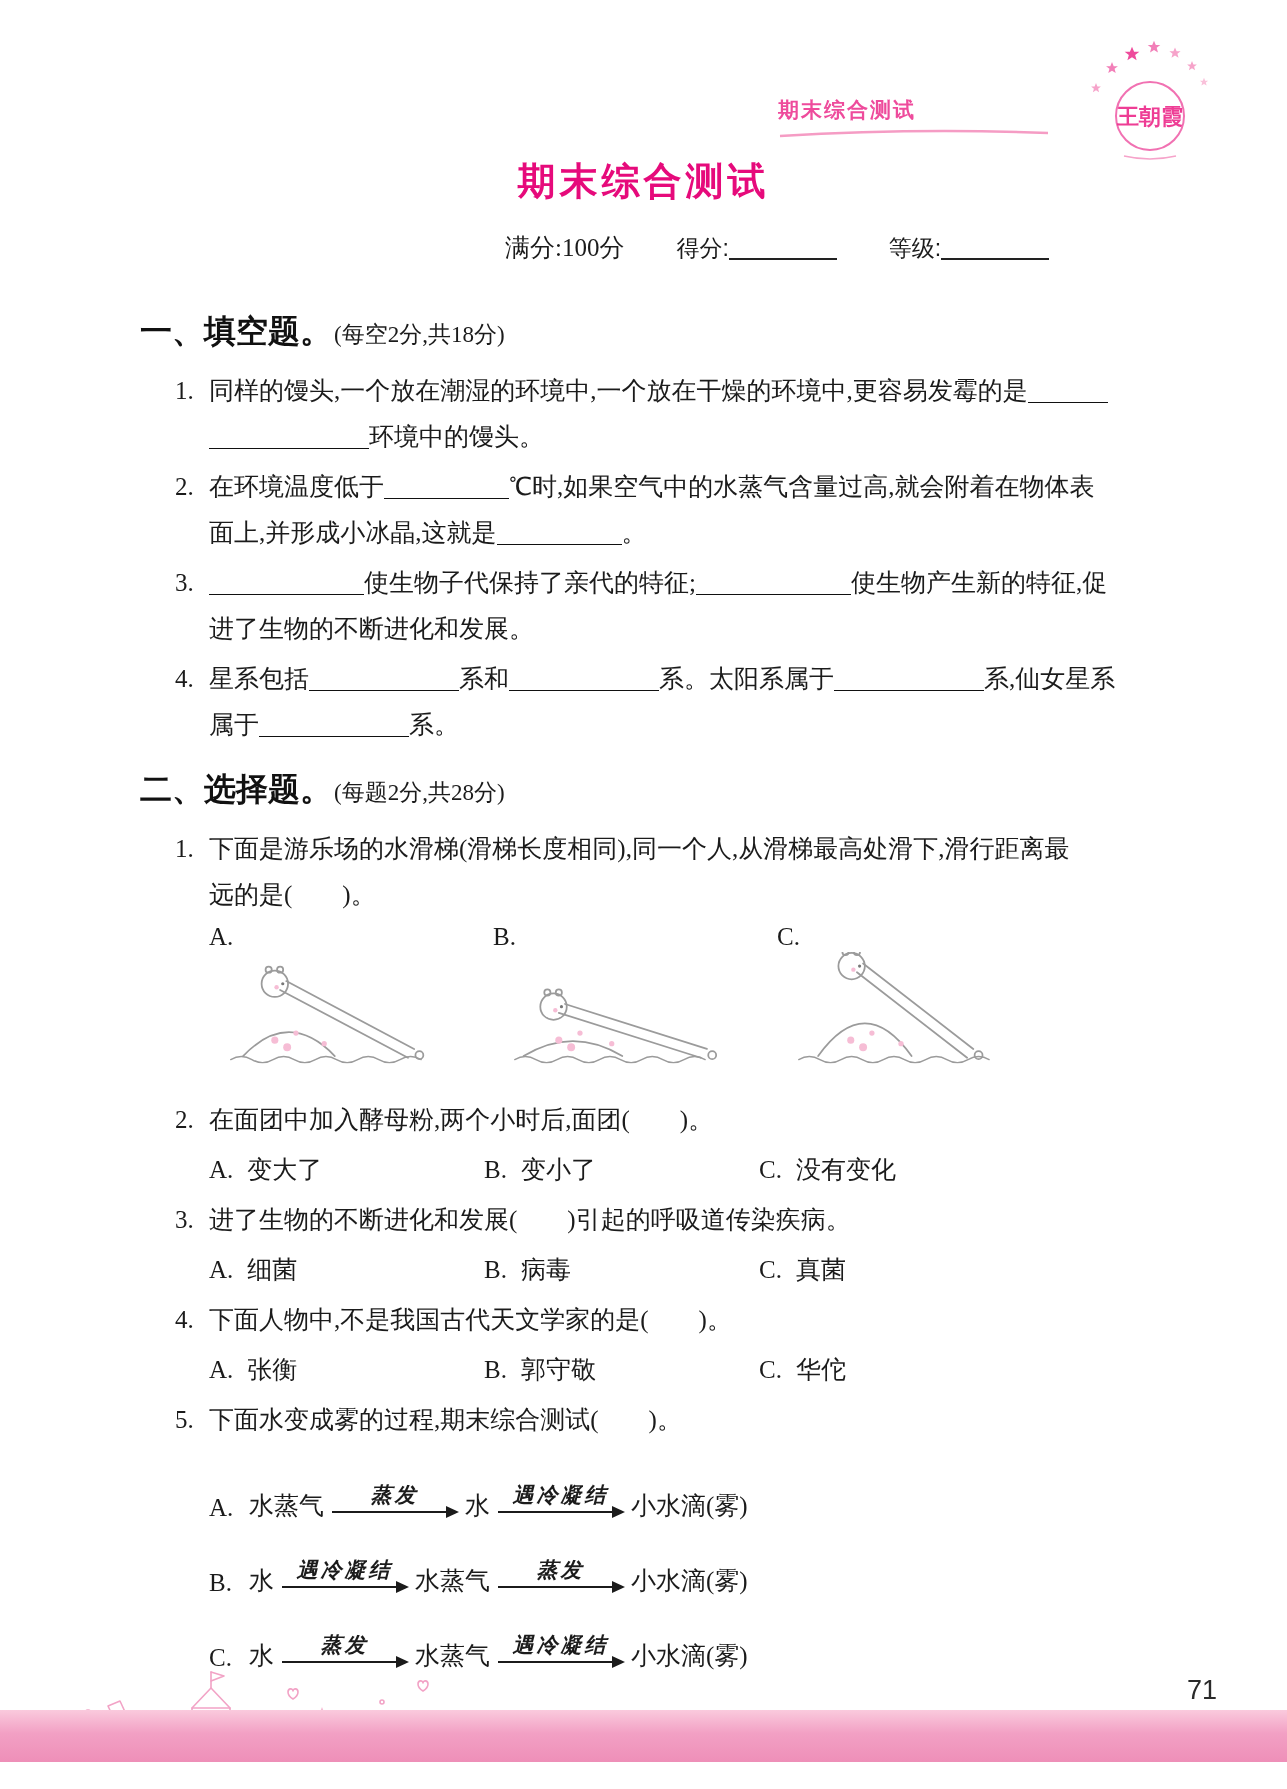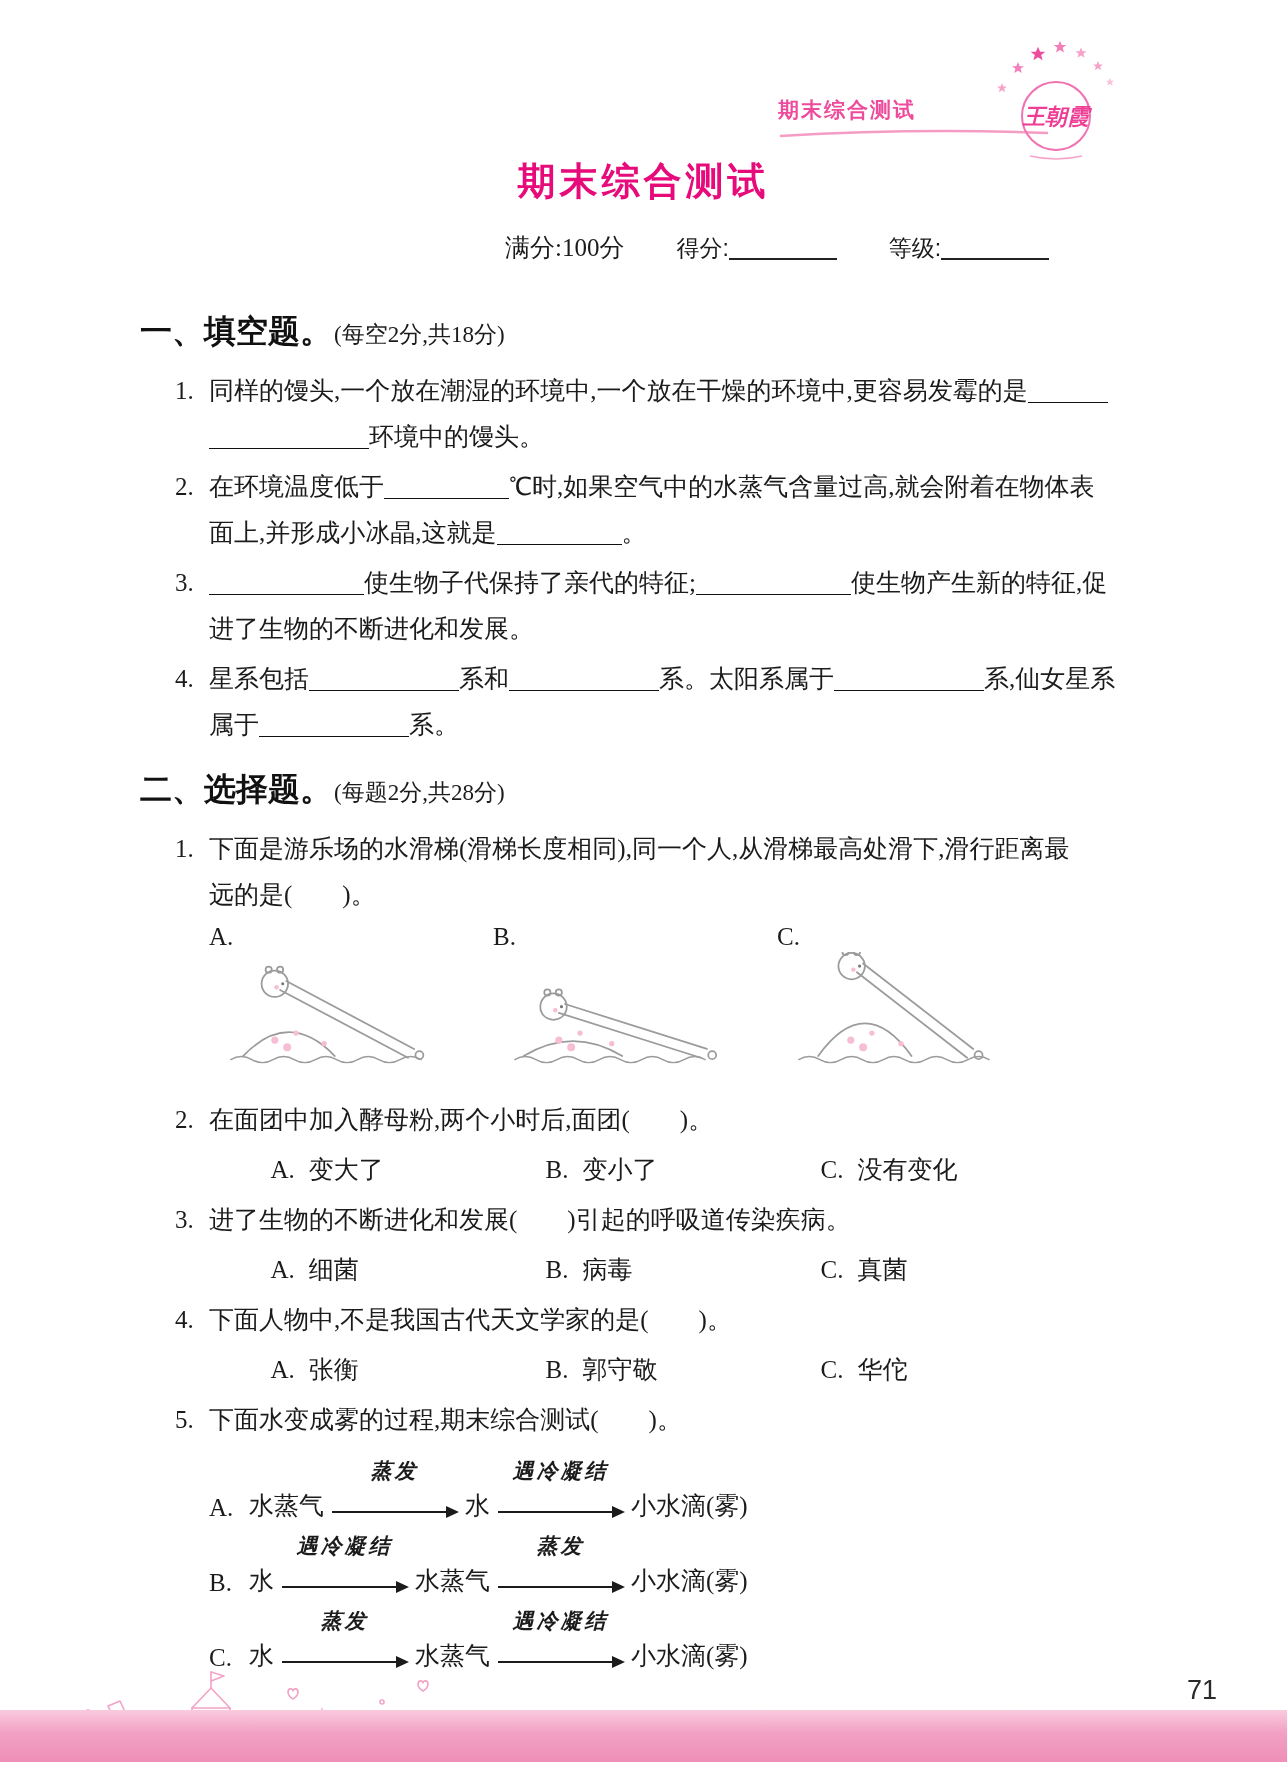--- a/index.html
+++ b/index.html
@@ -8,21 +8,21 @@
     position:relative; width:1287px; height:1762px; background:#fff;
     font-family:"Liberation Serif", serif; color:#1b1b1b; overflow:hidden;
   }
   
   .corner { position:absolute; top:96px; left:778px; width:272px; }
   .corner-label {
     font-family:"Liberation Sans", sans-serif; font-weight:bold;
     font-size:21px; color:#ee4b9c; letter-spacing:2px;
   }
   .corner-wave { display:block; margin-top:2px; }
-  .stamp { position:absolute; top:34px; left:986px; width:140px; height:128px;font-style:italic; }
+  .stamp { position:absolute; top:34px; left:1080px; width:140px; height:128px; }
   
   .title {
     padding-top:156px; text-align:center;
     font-family:"Liberation Sans", sans-serif; font-weight:bold;
     font-size:38px; color:#e60a7b; letter-spacing:4px;
   }
   .score-line {
     margin:24px 0 0 505px; display:flex; align-items:flex-end; gap:52px;
     font-size:25px;
   }
@@ -46,28 +46,28 @@
     display:inline-block; border-bottom:1.6px solid #111;
     height:0.95em; vertical-align:-4px;
   }
   .section-2 { margin-top:18px; }
   
   .figures-row { display:flex; margin:4px 0 22px 69px; }
   .figure { width:284px; }
   .figure-label { font-size:25px; line-height:30px; }
   .figure-img { margin-left:18px; }
   
-  .options-row { display:flex; margin:0 0 4px 69px; font-size:25px; line-height:46px;justify-content:center; }
+  .options-row { display:flex; margin:0 0 4px 69px; font-size:25px; line-height:46px; }
   .option { width:275px; }
   .option-label { margin-right:14px; }
   
   .flow-line { display:flex; align-items:flex-end; height:75px; margin-left:69px; font-size:25px; }
   .flow-label { width:40px; }
   .flow-term { line-height:32px; }
-  .flow-arrow { display:flex; flex-direction:column; align-items:center; margin:0 8px 9px;gap:24px; }
+  .flow-arrow { display:flex; flex-direction:column; align-items:center; margin:0 8px 9px; }
   .flow-arrow-label {
     font-size:21px; font-style:italic; font-weight:bold; line-height:1;
     margin-bottom:5px; letter-spacing:3px;
   }
   .flow-arrow-shaft { position:relative; width:125px; height:2px; background:#1b1b1b; }
   .flow-arrow-shaft::after {
     content:""; position:absolute; right:-2px; top:-5px; width:0; height:0;
     border-left:13px solid #1b1b1b; border-top:6px solid transparent; border-bottom:6px solid transparent;
   }
   

